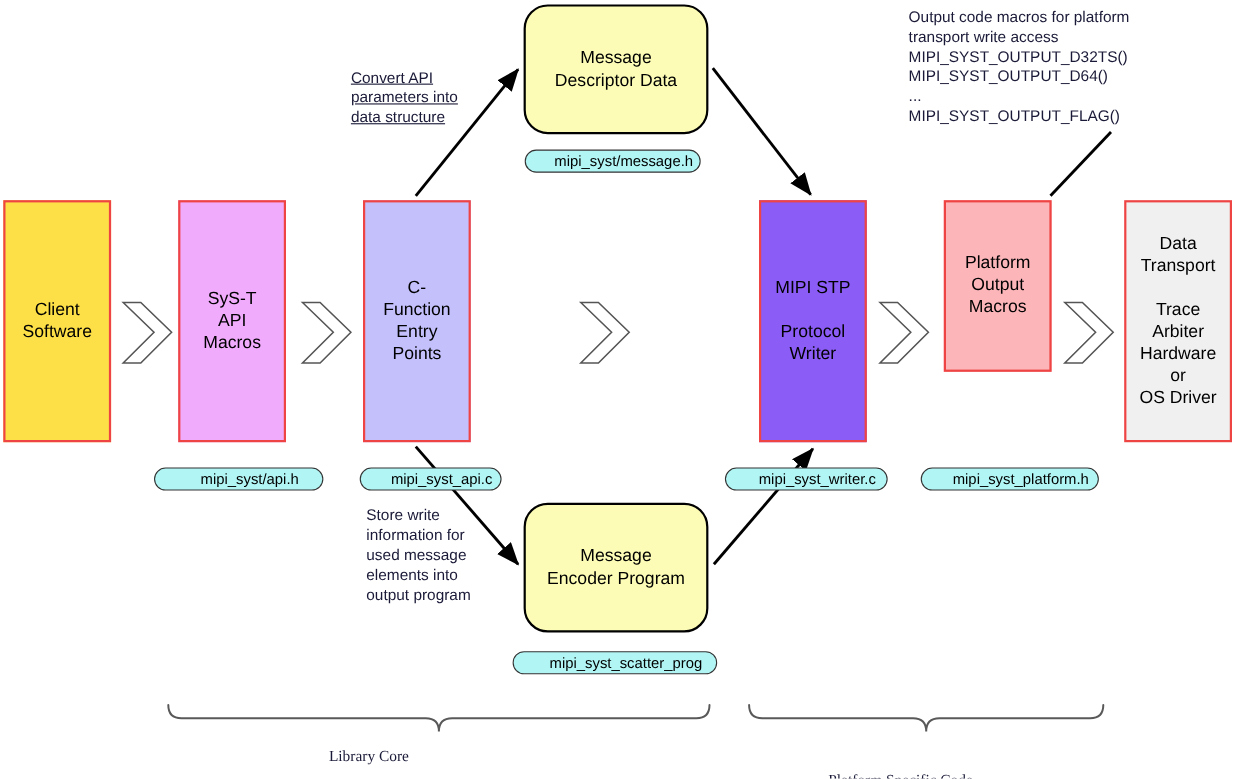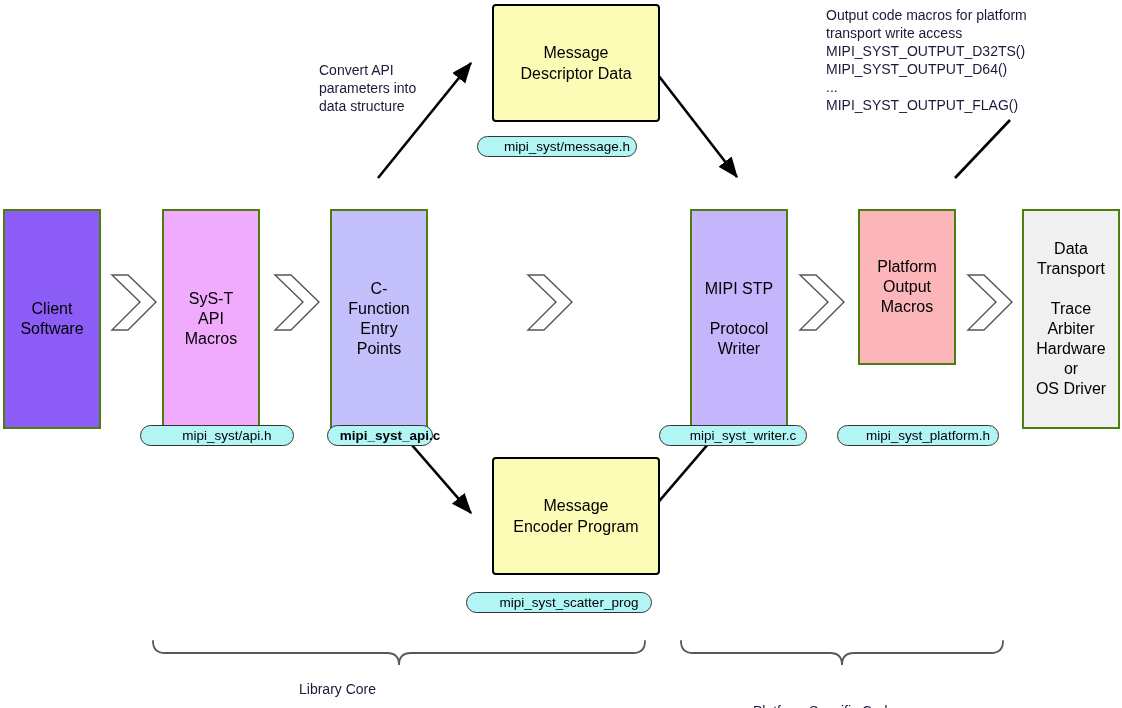--- a/index.html
+++ b/index.html
@@ -19,46 +19,44 @@
     position: absolute;
     left: 0;
     top: 0;
     width: 1122px;
     height: 708px;
     pointer-events: none;
   }
   .stage-box {
     position: absolute;
     box-sizing: border-box;
-    border: 2px solid #4d7c0f;
+    border: 2px solid #ef4444;
     display: flex;
     align-items: center;
     justify-content: center;
     text-align: center;
     font-size: 16px;
     line-height: 20px;
     color: #000000;
     white-space: pre-line;
-    margin-top: 27px;
   }
   .data-box {
     position: absolute;
     box-sizing: border-box;
     border: 2px solid #000000;
-    border-radius: 4px;
+    border-radius: 22px;
     background: #fcfcb6;
     display: flex;
     align-items: center;
     justify-content: center;
     text-align: center;
     font-size: 16px;
     line-height: 21px;
     color: #000000;
     white-space: pre-line;
-    margin-left: 16px;
   }
   .pill {
     position: absolute;
     box-sizing: border-box;
     border: 1px solid #333333;
     border-radius: 999px;
     background: #b2f5f5;
     display: flex;
     align-items: center;
     justify-content: center;
@@ -74,20 +72,21 @@
     line-height: 18px;
     color: #1a1a38;
     white-space: pre-line;
   }
   .brace-label {
     position: absolute;
     font-size: 14px;
     color: #1a1a38;
     text-align: center;
     white-space: nowrap;
+    font-family: Liberation Serif, serif;
   }
 </style>
 </head>
 <body>
 
 <div id="canvas">
 
   <svg class="svg-layer" viewBox="0 0 1122 708">
     <defs>
       <marker id="arrowhead" markerWidth="9" markerHeight="9" refX="7.5" refY="3.2" orient="auto">
@@ -110,33 +109,33 @@
       <line x1="649" y1="513" x2="739" y2="408" marker-end="url(#arrowhead)"></line>
       <line x1="955" y1="178" x2="1010" y2="120"></line>
     </g>
 
     <g stroke="#595959" stroke-width="1.8" fill="none" stroke-linecap="round">
       <path d="M153,641 q0,12 12,12 L387,653 q12,0 12,12 q0,-12 12,-12 L633,653 q12,0 12,-12"></path>
       <path d="M681,641 q0,12 12,12 L830,653 q12,0 12,12 q0,-12 12,-12 L991,653 q12,0 12,-12"></path>
     </g>
   </svg>
 
-  <div class="stage-box" style="left:3px; top:182px; width:98px; height:220px; background:#8b5cf6;">Client
+  <div class="stage-box" style="left:3px; top:182px; width:98px; height:220px; background:#fde047;">Client
 Software</div>
 
   <div class="stage-box" style="left:162px; top:182px; width:98px; height:220px; background:#f0abfc;">SyS-T
 API
 Macros</div>
 
   <div class="stage-box" style="left:330px; top:182px; width:98px; height:220px; background:#c3c0fc;">C-
 Function
 Entry
 Points</div>
 
-  <div class="stage-box" style="left:690px; top:182px; width:98px; height:220px; background:#c4b5fd;">MIPI STP
+  <div class="stage-box" style="left:690px; top:182px; width:98px; height:220px; background:#8b5cf6;">MIPI STP
 
 Protocol
 Writer</div>
 
   <div class="stage-box" style="left:858px; top:182px; width:98px; height:156px; background:#fcb6ba;">Platform
 Output
 Macros</div>
 
   <div class="stage-box" style="left:1022px; top:182px; width:98px; height:220px; background:#f0f0f0;">Data
 Transport
@@ -150,37 +149,42 @@
   <div class="data-box" style="left:476px; top:4px; width:168px; height:118px;">Message
 Descriptor Data</div>
 
   <div class="data-box" style="left:476px; top:457px; width:168px; height:118px;">Message
 Encoder Program</div>
 
   <div class="pill" style="left:477px; top:136px; width:160px;">mipi_syst/message.h</div>
 
   <div class="pill" style="left:140px; top:425px; width:154px;text-align:right;">mipi_syst/api.h</div>
 
-  <div class="pill" style="left:327px; top:425px; width:106px;font-weight:bold;">mipi_syst_api.c</div>
+  <div class="pill" style="left:327px; top:425px; width:129px;">mipi_syst_api.c</div>
 
   <div class="pill" style="left:659px; top:425px; width:148px;text-align:center;">mipi_syst_writer.c</div>
 
   <div class="pill" style="left:837px; top:425px; width:162px;">mipi_syst_platform.h</div>
 
   <div class="pill" style="left:466px; top:592px; width:186px;">mipi_syst_scatter_prog</div>
 
-  <div class="note" style="left:319px; top:61px; width:170px;">Convert API
+  <div class="note" style="left:319px; top:61px; width:170px;text-decoration:underline;">Convert API
 parameters into
 data structure</div>
 
   <div class="note" style="left:826px; top:6px; width:300px;">Output code  macros for platform
 transport write access
 MIPI_SYST_OUTPUT_D32TS()
 MIPI_SYST_OUTPUT_D64()
 ...
 MIPI_SYST_OUTPUT_FLAG()</div>
 
+  <div class="note" style="left:333px; top:459px; width:150px;">Store write
+information for
+used message
+elements into
+output program</div>
 
   <div class="brace-label" style="left:299px; top:681px;">Library Core</div>
 
   <div class="brace-label" style="left:753px; top:681px;margin-top:22px;">Platform Specific Code</div>
 
 </div>
 
 </body></html>

